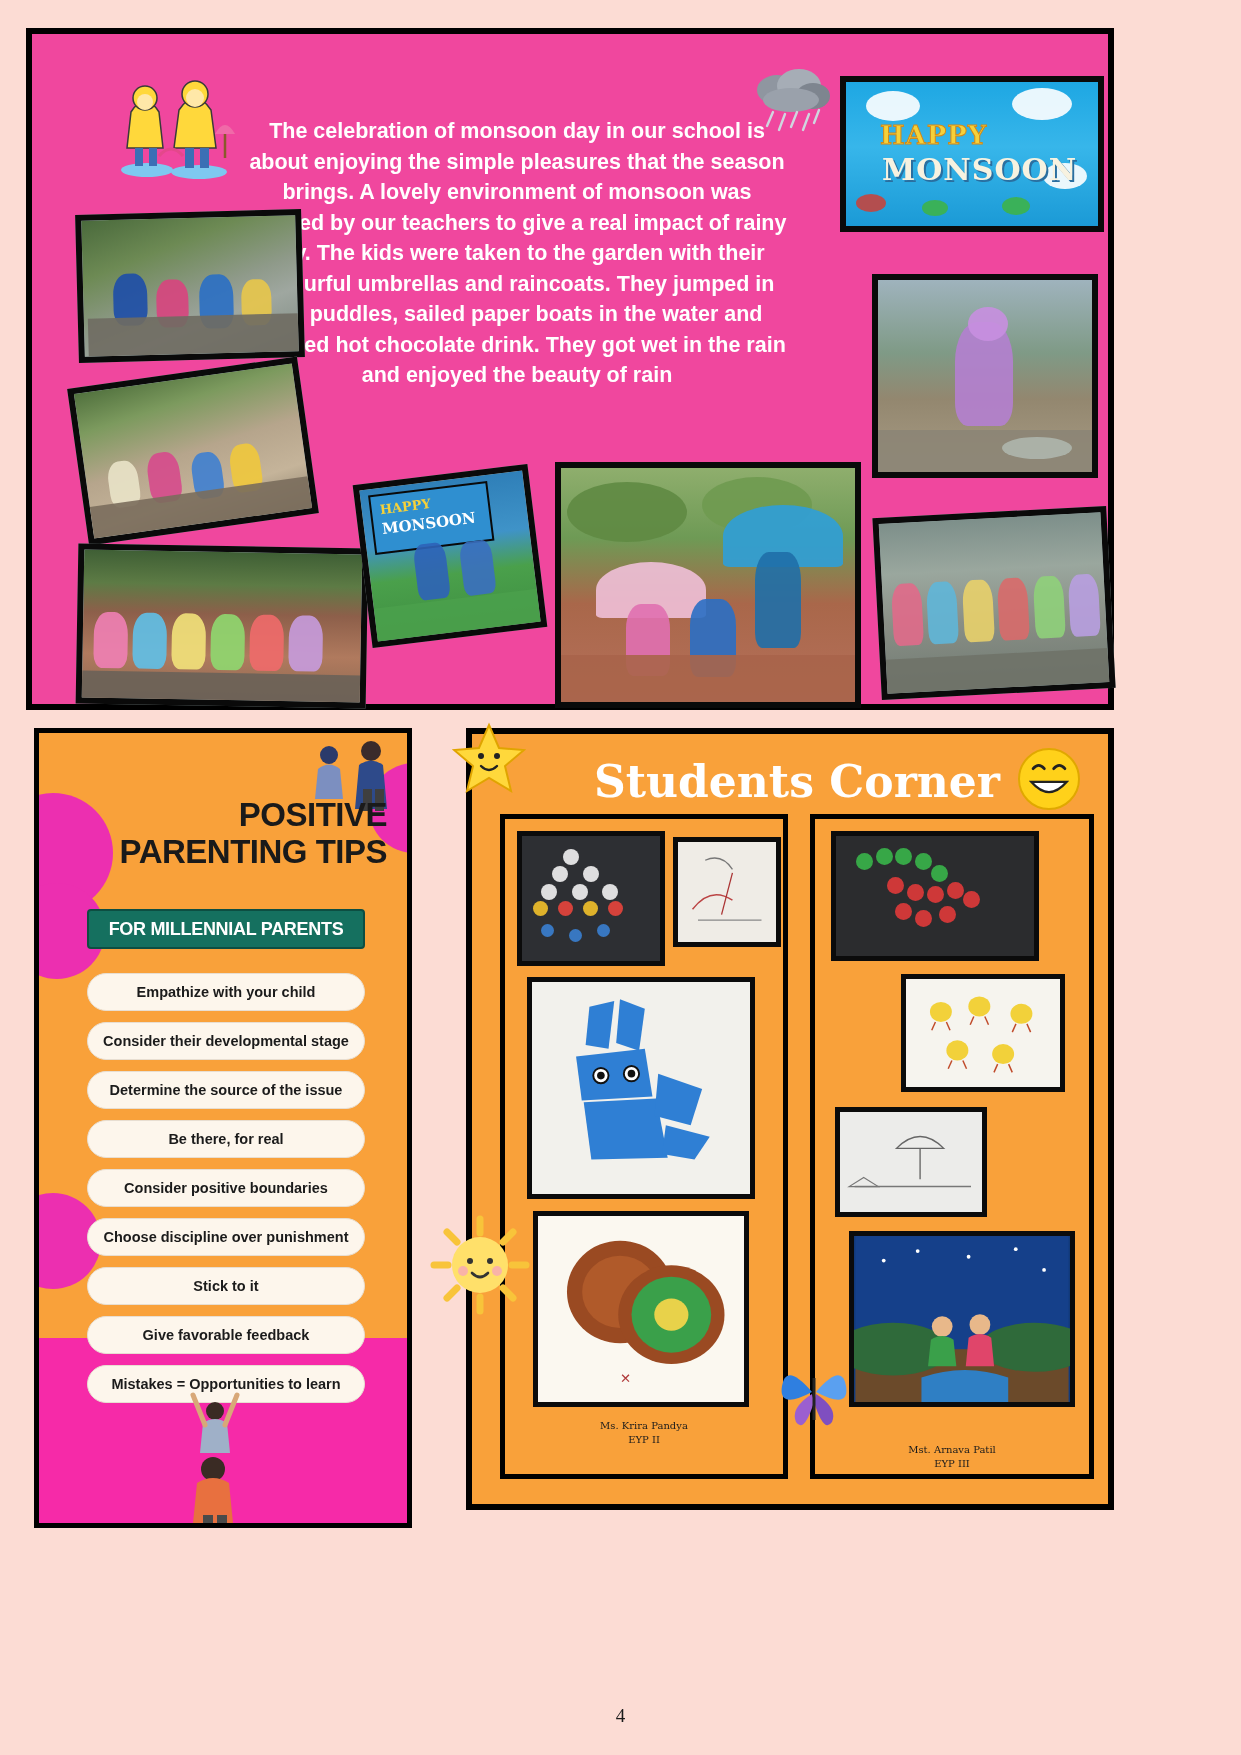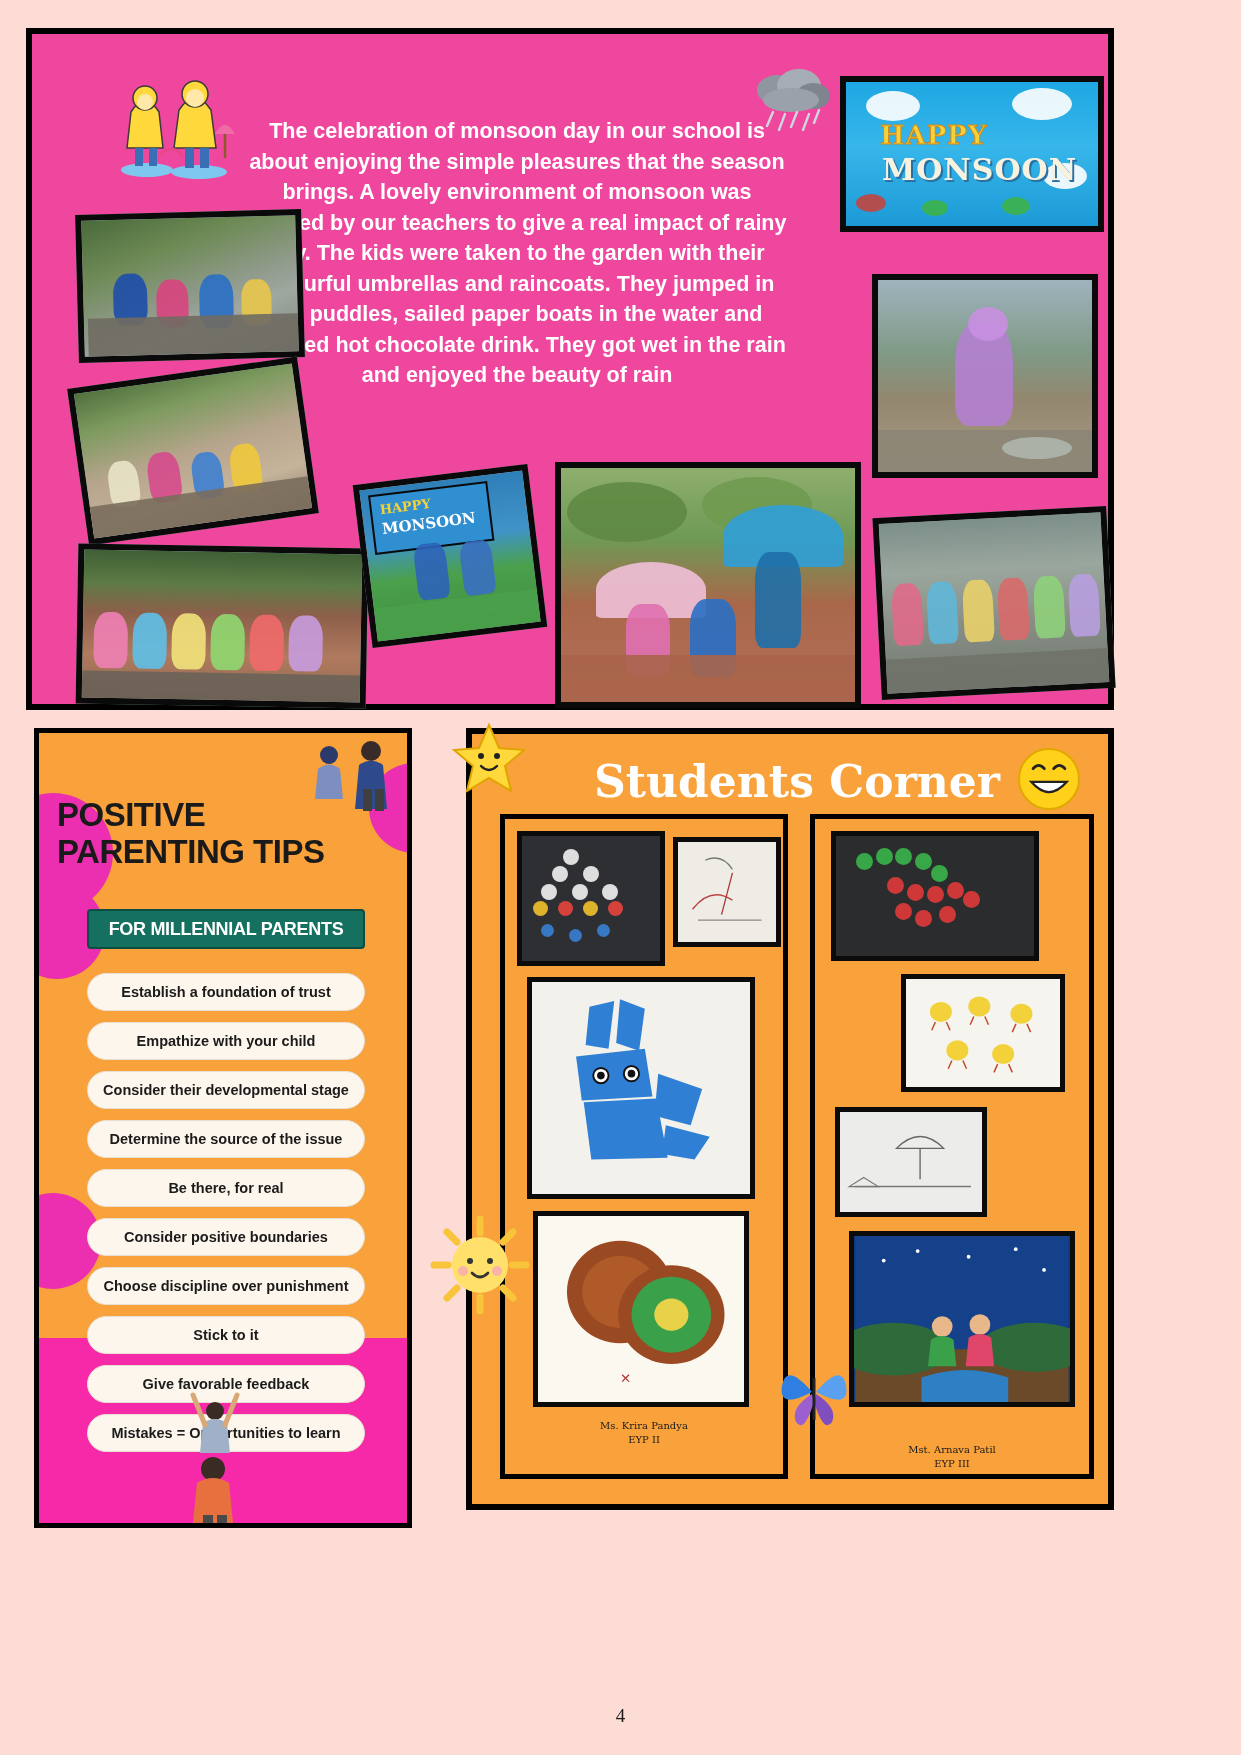--- a/index.html
+++ b/index.html
@@ -131,21 +131,21 @@
   }
   .pp-magenta-blob {
     position: absolute; background: #ec2fb0; border-radius: 50%;
   }
   .pp-bottom-band {
     position: absolute; left: 0; bottom: 0; width: 100%; height: 185px;
     background: #f62aa8;
   }
   .pp-title {
     position: absolute; left: 18px; top: 64px; width: 330px;
-    text-align: left;
+    text-align: right;
     font-size: 33px; font-weight: bold; color: #1a1a1a;
     line-height: 1.12; letter-spacing: -0.5px;
   }
   .pp-subtitle {
     position: absolute; left: 48px; top: 176px;
     width: 278px; height: 40px;
     background: #15705f;
     border: 2px solid #0d4e42;
     border-radius: 4px;
     color: #fff; font-size: 18px; font-weight: bold;
@@ -380,21 +380,20 @@
       <circle cx="62" cy="14" r="10" fill="#3a2b2b"></circle>
       <path d="M50 28 q12 -9 24 0 l4 44 h-32 z" fill="#2e4a8a"></path>
       <rect x="54" y="52" width="9" height="22" fill="#3f3f3f"></rect>
       <rect x="66" y="52" width="9" height="22" fill="#3f3f3f"></rect>
     </svg>
 
     <div class="pp-title">POSITIVE PARENTING TIPS</div>
     <div class="pp-subtitle">FOR MILLENNIAL PARENTS</div>
 
     <div class="pp-tips">
-      <div class="pp-tip">Establish a foundation of trust</div>
       <div class="pp-tip">Empathize with your child</div>
       <div class="pp-tip">Consider their developmental stage</div>
       <div class="pp-tip">Determine the source of the issue</div>
       <div class="pp-tip">Be there, for real</div>
       <div class="pp-tip">Consider positive boundaries</div>
       <div class="pp-tip">Choose discipline over punishment</div>
       <div class="pp-tip">Stick to it</div>
       <div class="pp-tip">Give favorable feedback</div>
       <div class="pp-tip">Mistakes = Opportunities to learn</div>
     </div>

